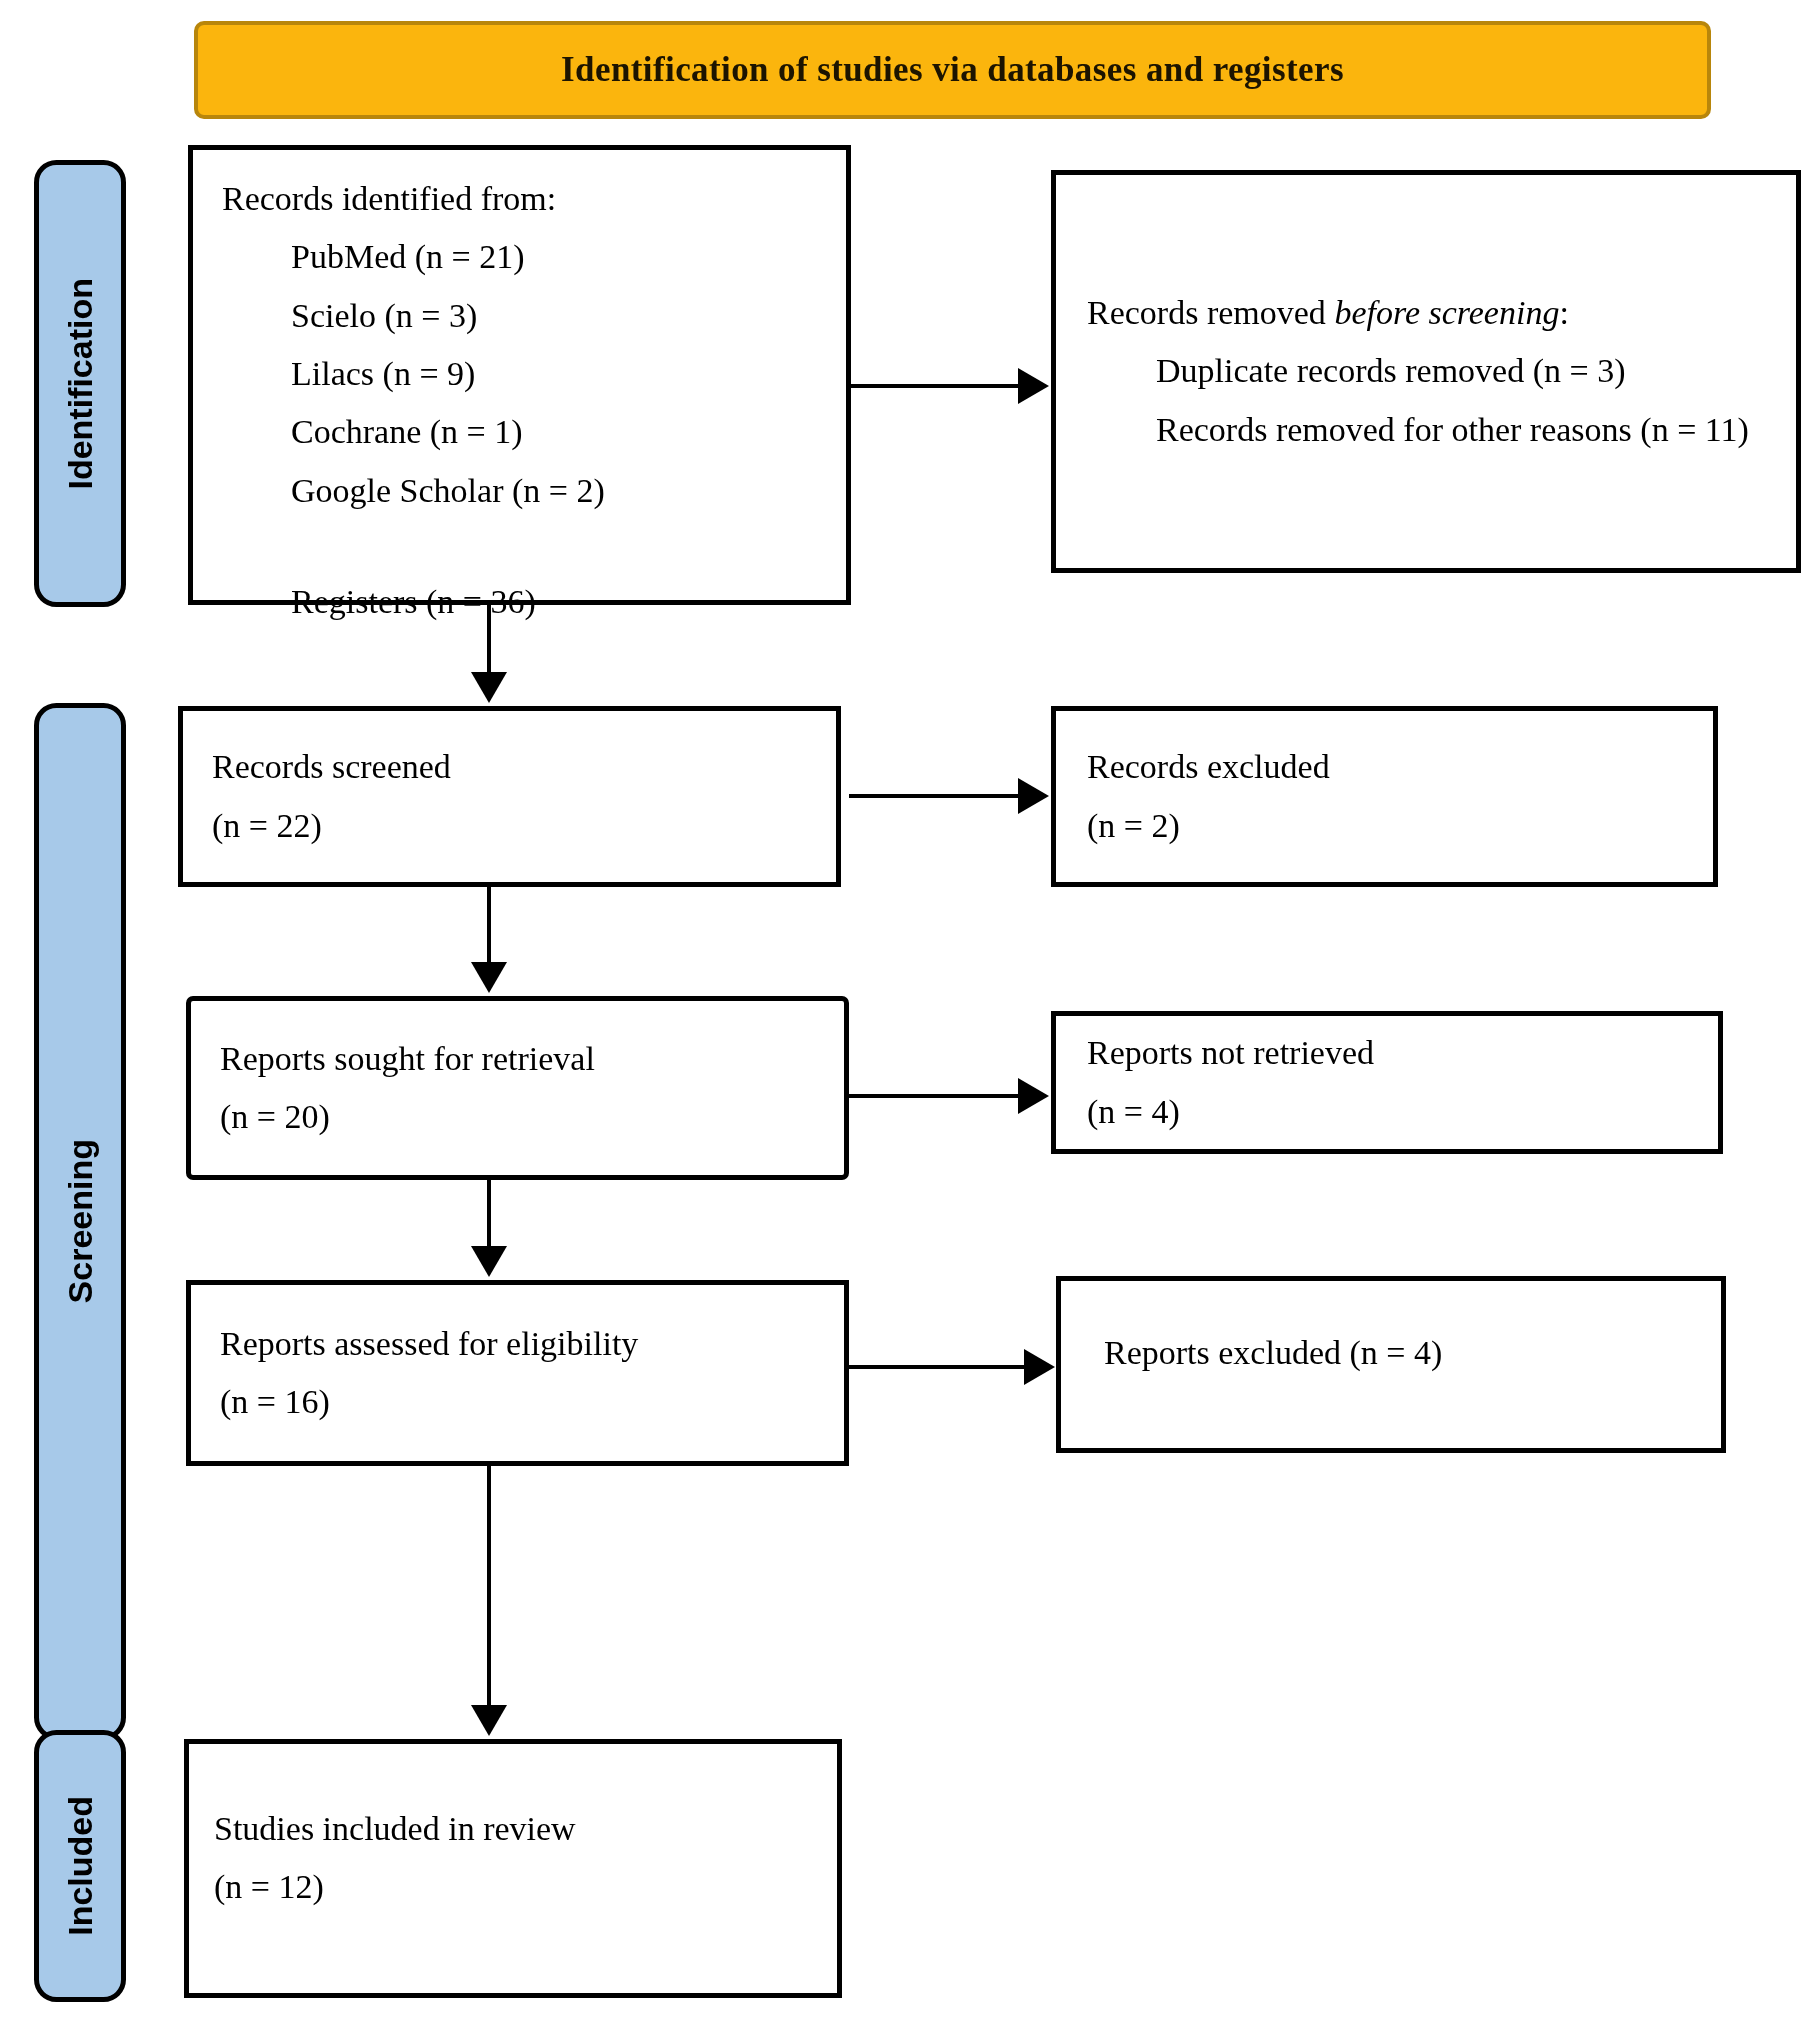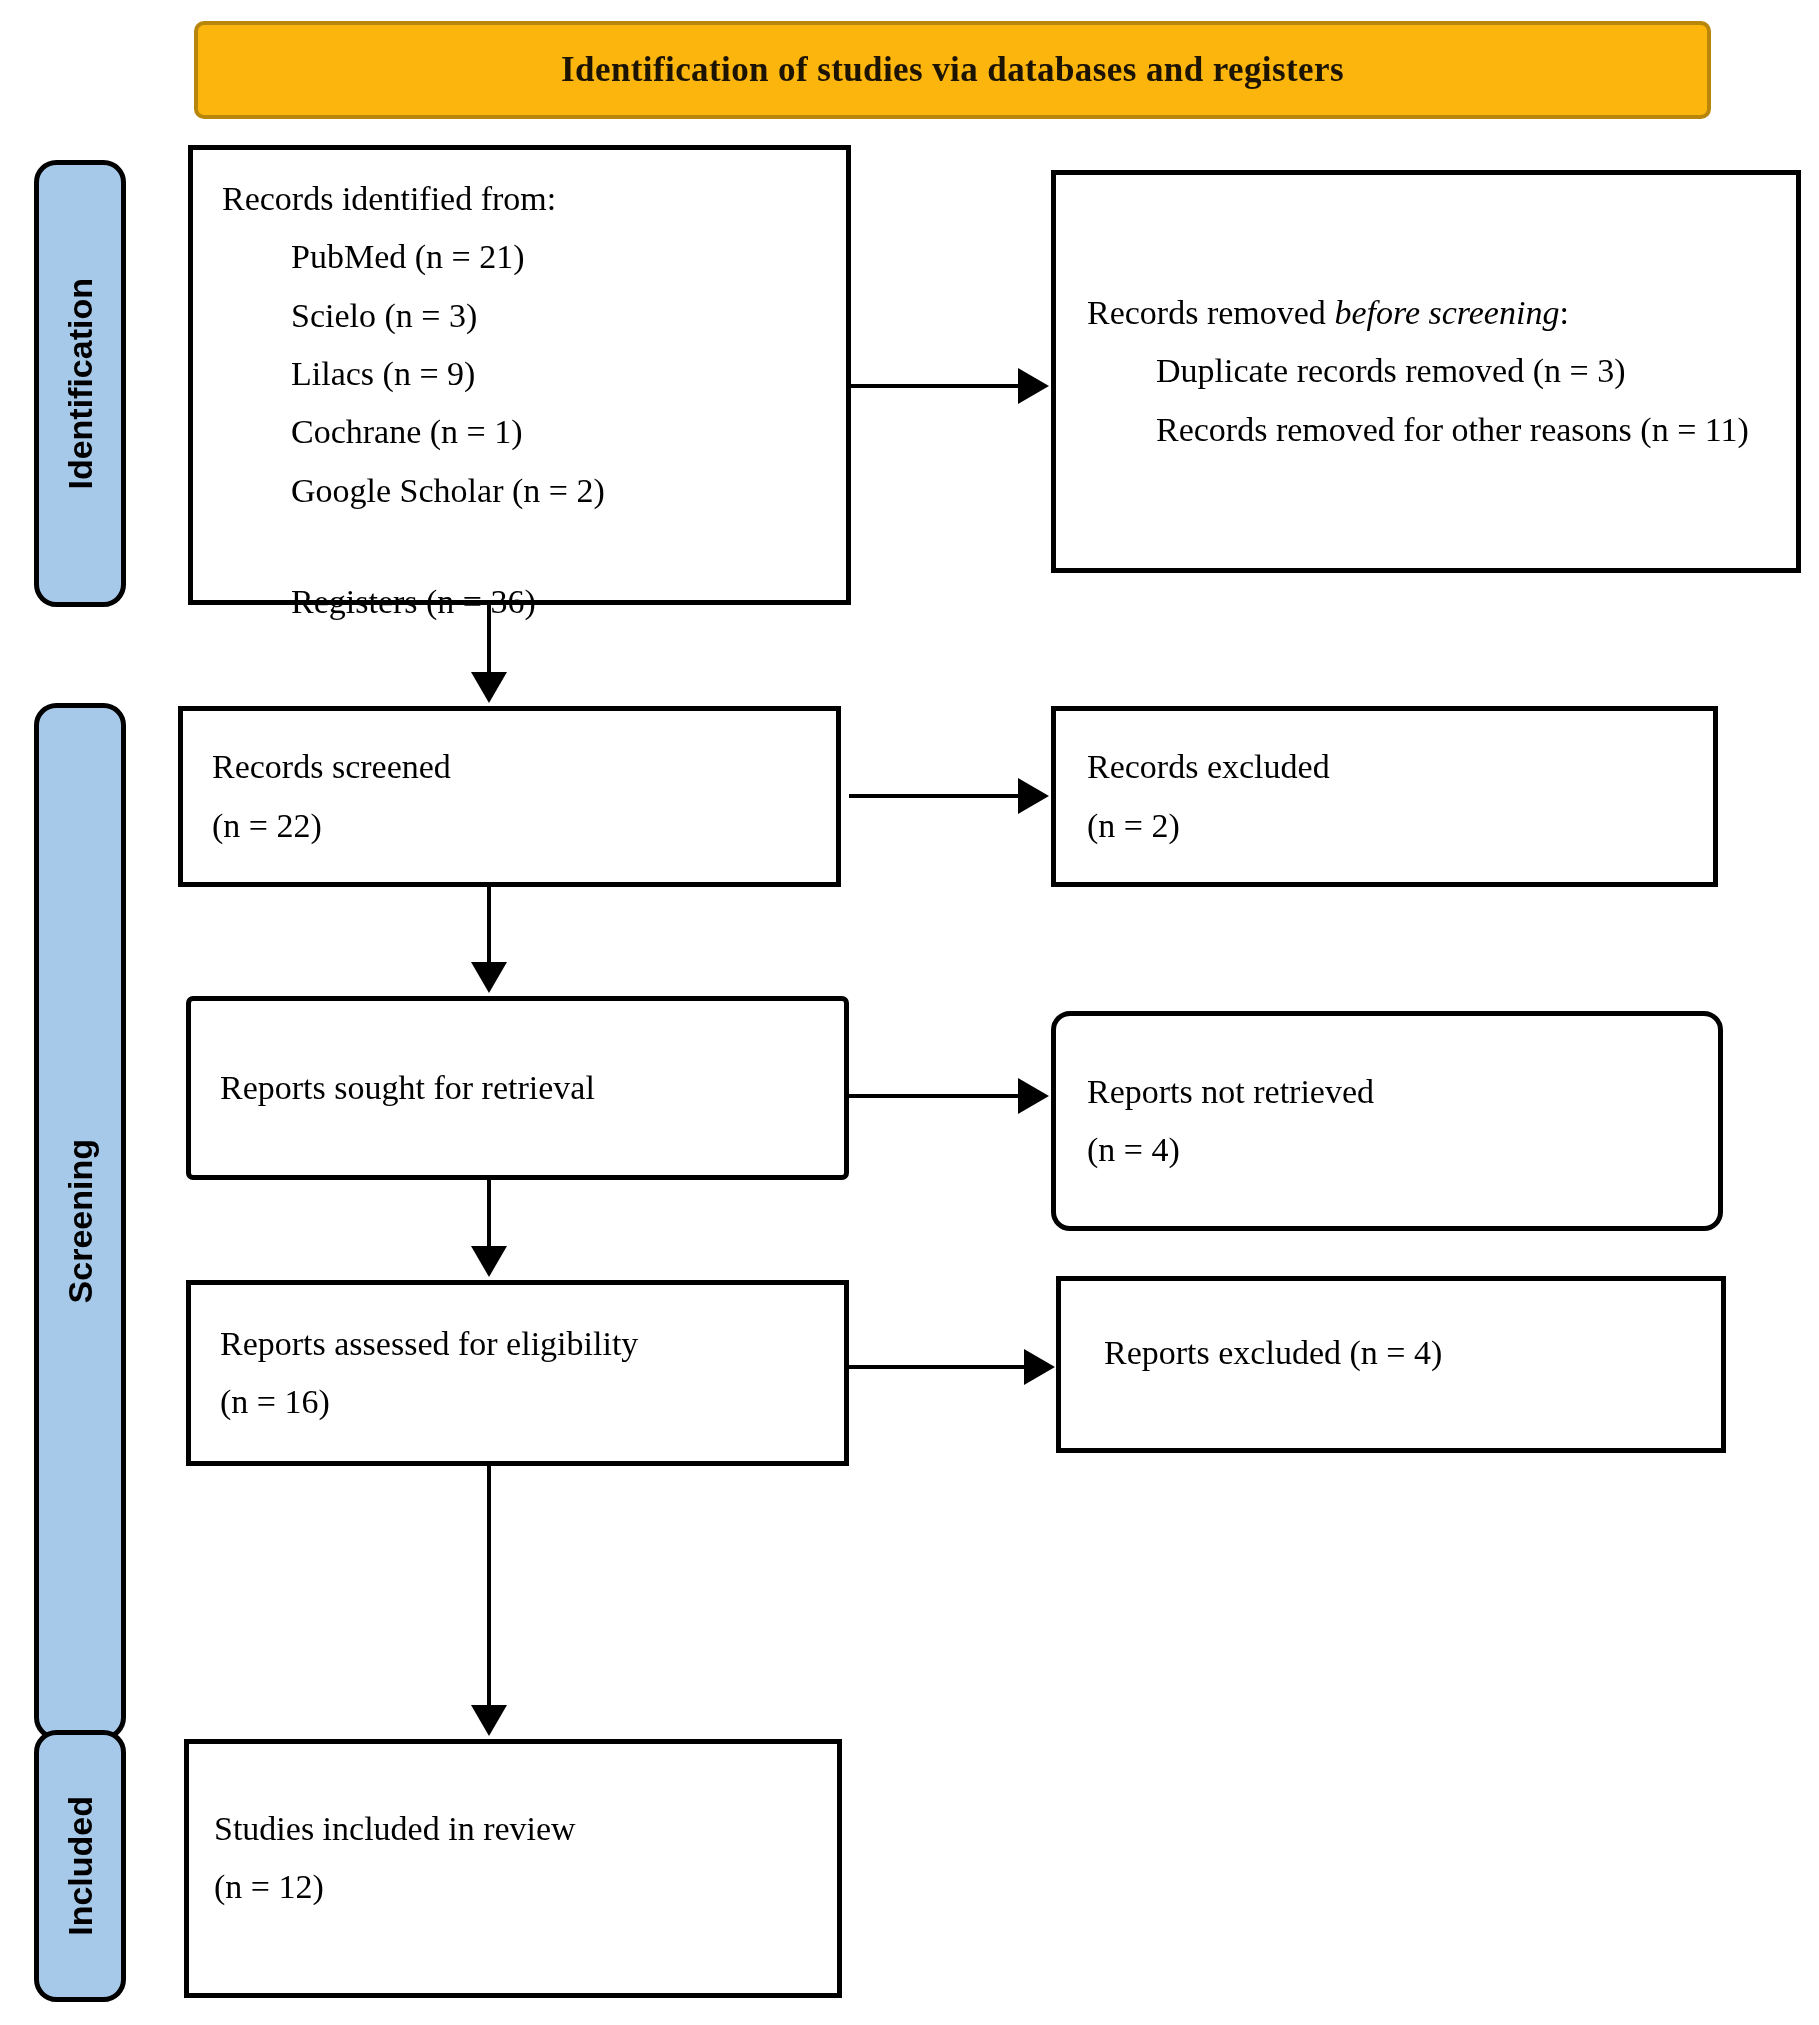--- a/index.html
+++ b/index.html
@@ -127,23 +127,24 @@
   <div class="box" style="left:1051px;top:706px;width:667px;height:181px;">
     <div class="vcenter" style="padding-left:31px;">
       <div>Records excluded</div>
       <div>(n = 2)</div>
     </div>
   </div>
 
   <div class="box" style="left:186px;top:996px;width:663px;height:184px;border-radius:7px;">
     <div class="vcenter" style="padding-left:29px;">
       <div>Reports sought for retrieval</div>
+      <div>(n = 20)</div>
     </div>
   </div>
-  <div class="box" style="left:1051px;top:1011px;width:672px;height:220px;border-radius:19px;">
+  <div class="box" style="left:1051px;top:1011px;width:672px;height:143px;">
     <div class="vcenter" style="padding-left:31px;">
       <div>Reports not retrieved</div>
       <div>(n = 4)</div>
     </div>
   </div>
 
   <div class="box" style="left:186px;top:1280px;width:663px;height:186px;">
     <div class="vcenter" style="padding-left:29px;">
       <div>Reports assessed for eligibility</div>
       <div>(n = 16)</div>

